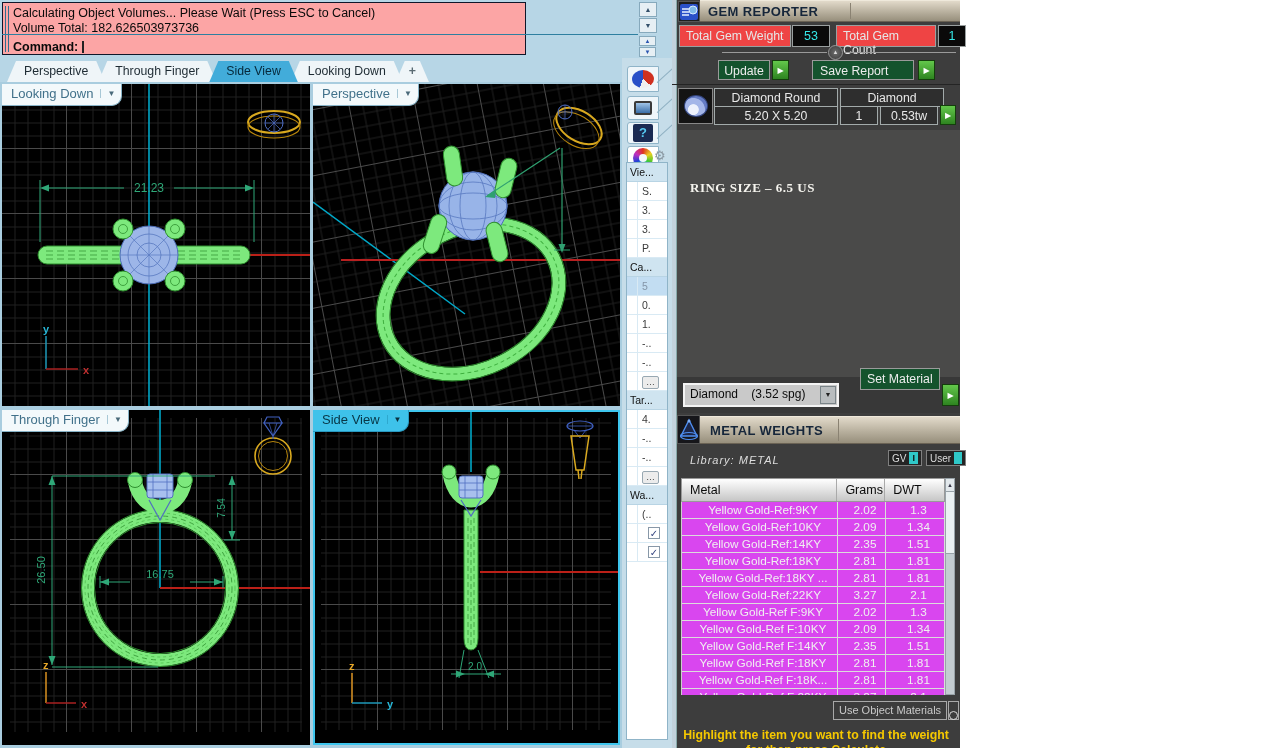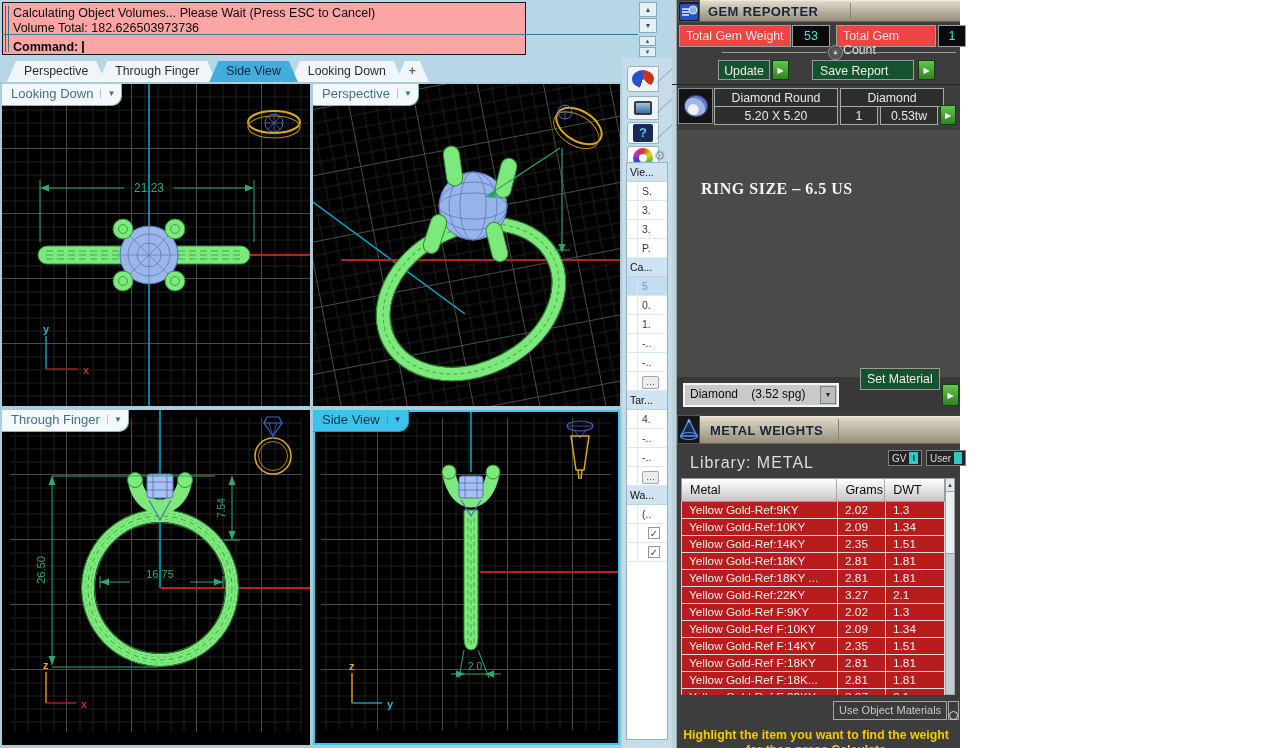--- a/index.html
+++ b/index.html
@@ -78,35 +78,35 @@
   .fieldlab { background:#ef4444; border:1px solid #9AA0A0; color:#E6E6E6; font-size:12.3px; padding:3px 0 0 6px; }
   .fieldval { background:#0A0A0A; border:1px solid #9AA0A0; color:#35E8E8; font-size:12.5px; text-align:center; padding-top:3px; }
   .dbtn { background:#14532d; border:1px solid #9A9A9A; color:#ECECEC; font-size:12.3px; text-align:center; padding-top:3px; }
   .gobtn { background:linear-gradient(#63C74B,#2E8420); border:1px solid #143F0C; color:#FFF; font-size:8px;
            text-align:center; }
   .cell { background:#2E2E2E; border:1px solid #A2AAAA; color:#E8E8E8; font-size:12.3px; text-align:center; padding-top:2px; }
   #gem-thumb { background:#141414; border:1px solid #888; }
   #gem-thumb .stone { width:24px; height:22px; border-radius:50%;
       background:radial-gradient(circle at 38% 68%, #EEF2FC 0 26%, #A4B6E8 30% 58%, #657CC4 62% 100%);
       border:1px solid #33457E; }
-  #ringsize { font-family:"Liberation Serif", serif; font-weight:bold; font-size:16px; color:#F5F4EE; letter-spacing:.5px;margin-left:11px; }
+  #ringsize { font-family:"Liberation Serif", serif; font-weight:bold; font-size:13px; color:#F5F4EE; letter-spacing:.5px; }
   #combo { background:#C9C9C9; border:2px solid #F4F4F4; color:#0A0A0A; font-size:12px; padding:2px 0 0 5px; white-space:pre; }
   #combo-btn { background:#B9BDBF; border:1px solid #7A8488; color:#222; font-size:7px; text-align:center; line-height:16px; }
-  .libtext { color:#DDD; font-size:16px; letter-spacing:1px; }
+  .libtext { color:#DDD; font-size:11px; letter-spacing:1px;font-style:italic; }
   .toggle { background:#242424; border:1px solid #808080; color:#DDD; font-size:10px; display:flex; align-items:center;
             padding:0 3px; gap:3px; }
   .tblock { width:12px; height:12px; background:#2FC8C8; color:#101010; font-size:9px; font-weight:bold;
             text-align:center; line-height:12px; }
   #mtable-head { background:linear-gradient(#FFFFFF,#C6C6C6); border:1px solid #999; display:flex; color:#0A0A0A;
                  font-size:12.5px; }
   #mtable-head div { padding:4px 0 0 8px; border-right:1px solid #AAA; }
   #mtable { overflow:hidden; background:#2C2C2C; border-left:1px solid #CCC; }
   .mrow { display:flex; height:17px; border-bottom:1px solid #DCDCDC; }
   .mc { color:#F0F0F0; font-size:11.8px; padding:1px 0 0 7px; border-right:1px solid #DCDCDC;
-        white-space:nowrap; overflow:hidden; background:#b91c1c; }
+        white-space:nowrap; overflow:hidden; background:#d946ef;text-align:center; }
   .m1 { width:156px; } .m2 { width:48px; } .m3 { width:59px; }
   #tscroll { background:#C3CCD1; border:1px solid #98A2A8; }
   #uom { background:#3C3C3C; border:1px solid #A8A8A8; color:#C9C9C9; font-size:11px; padding:2px 0 0 5px; }
   .hint { color:#F5C800; font-weight:bold; font-size:12.3px; text-align:center; }
   .circ { display:inline-block; width:9px; height:9px; border:1.5px solid #D8D8D8; border-radius:50%; }
   .sep-line { height:1px; background:#9A9A9A; }
   .collapse-btn { width:15px; height:15px; border-radius:50%; background:radial-gradient(#6E6E6E,#3A3A3A);
                   border:1px solid #999; color:#DDD; font-size:6px; text-align:center; line-height:13px; }
 </style>
 </head>

